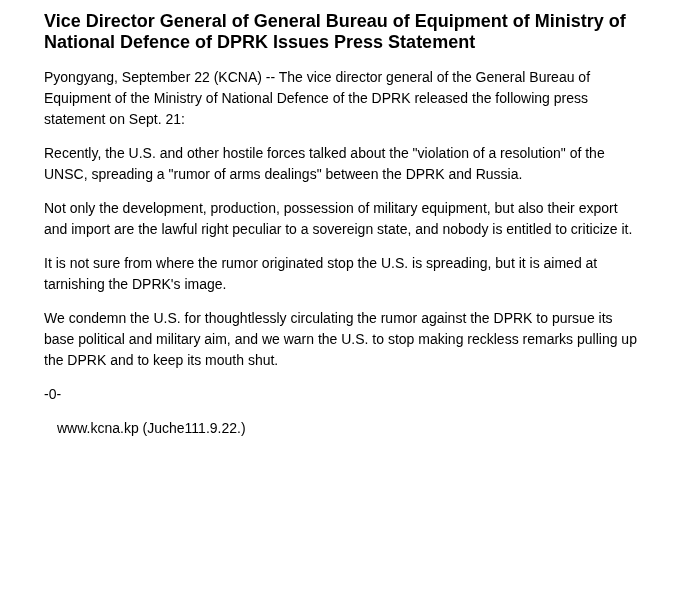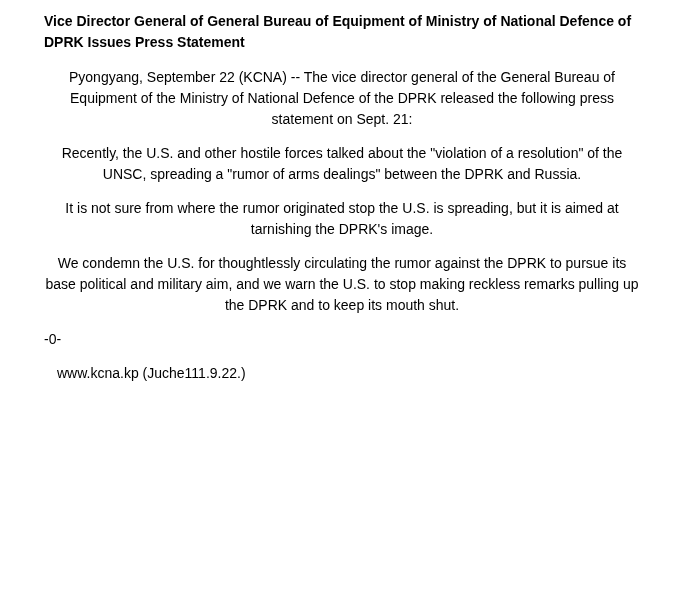--- a/index.html
+++ b/index.html
@@ -14,31 +14,30 @@
     font-family: "Liberation Sans", "DejaVu Sans", sans-serif;
     color: #000000;
   }
   .page {
     box-sizing: content-box;
     width: 596px;
     padding: 11px 42px 20px 44px;
     background: #ffffff;
   }
   .article-title {
-    font-size: 14px;
+    font-size: 18px;
     line-height: 21px;
     font-weight: bold;
     margin: 0 0 14px 0;
   }
   .article-paragraph {
     font-size: 14px;
     line-height: 21px;
     font-weight: normal;
     margin: 0 0 13px 0;
-    text-align: center;
   }
   .article-end-mark {
     font-size: 14px;
     line-height: 21px;
     margin: 0 0 13px 0;
   }
   .article-source-line {
     font-size: 14px;
     line-height: 21px;
     margin: 13px;
@@ -47,20 +46,21 @@
 </head>
 <body>
 
 <div class="page">
   <h1 class="article-title">Vice Director General of General Bureau of Equipment of Ministry of National Defence of DPRK Issues Press Statement</h1>
 
   <p class="article-paragraph">Pyongyang, September 22 (KCNA) -- The vice director general of the General Bureau of Equipment of the Ministry of National Defence of the DPRK released the following press statement on Sept. 21:</p>
 
   <p class="article-paragraph">Recently, the U.S. and other hostile forces talked about the "violation of a resolution" of the UNSC, spreading a "rumor of arms dealings" between the DPRK and Russia.</p>
 
+  <p class="article-paragraph">Not only the development, production, possession of military equipment, but also their export and import are the lawful right peculiar to a sovereign state, and nobody is entitled to criticize it.</p>
 
 
 
 
   <p class="article-paragraph">It is not sure from where the rumor originated stop the U.S. is spreading, but it is aimed at tarnishing the DPRK's image.</p>
 
   <p class="article-paragraph">We condemn the U.S. for thoughtlessly circulating the rumor against the DPRK to pursue its base political and military aim, and we warn the U.S. to stop making reckless remarks pulling up the DPRK and to keep its mouth shut.</p>
 
   <p class="article-end-mark">-0-</p>
 

